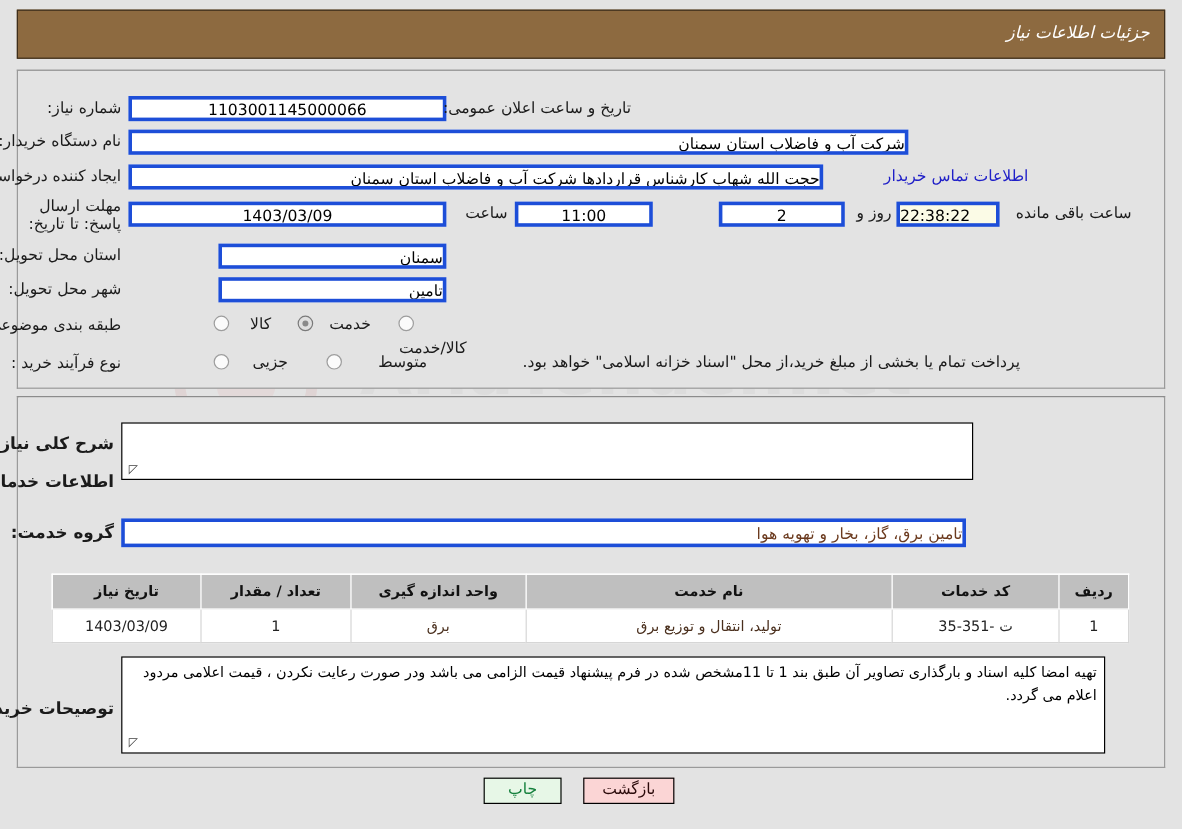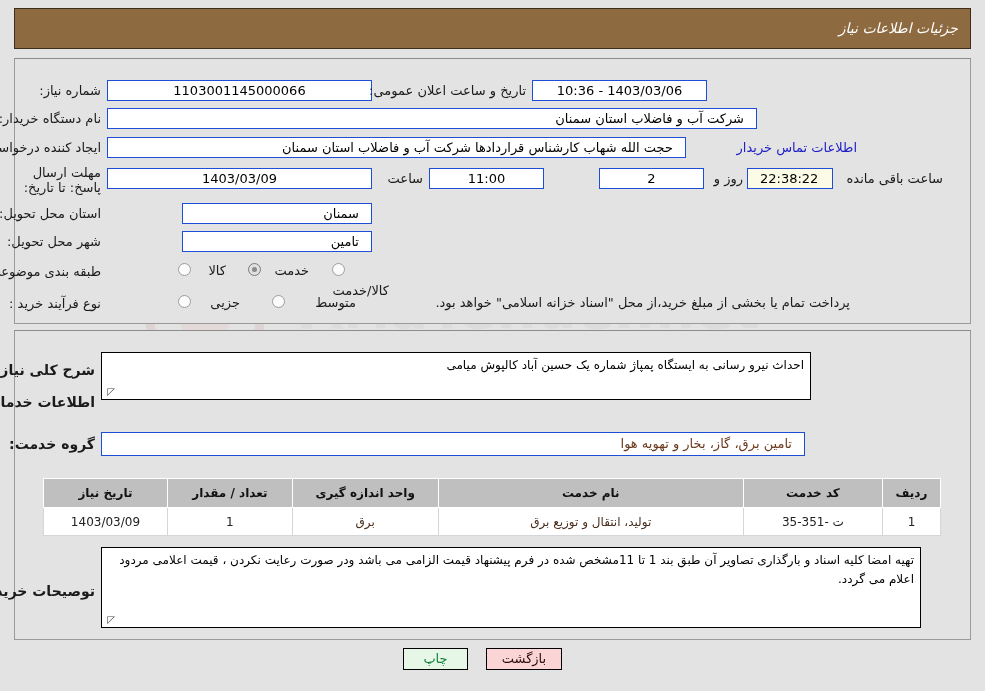--- a/index.html
+++ b/index.html
@@ -57,26 +57,26 @@
     font-size: 13px;
     color: #1b1b1b;
     white-space: nowrap;
     line-height: 16px;
   }
   .lbl-bold { font-weight: bold; }
   .fld {
     position: absolute;
     box-sizing: border-box;
     background: #ffffff;
-    border: 1px solid #1d4ed8;
+    border: 3px solid #1d4ed8;
     font-size: 13px;
     color: #000000;
     line-height: 19px;
     height: 21px;
-    padding: 0 12px;
+    padding: 0 0;
     overflow: hidden;
     white-space: nowrap;
   }
   .fld.center { text-align: center; }
   .fld.right  { text-align: right; }
   .fld.timer  { background: #fbfbe6; text-align: left; }
 
   .link {
     position: absolute;
     font-size: 13px;
@@ -201,21 +201,20 @@
 
   <div class="header-bar">
     <div class="header-title">جزئیات اطلاعات نیاز</div>
   </div>
 
   <div class="panel" id="panel-top"></div>
 
   <div class="lbl" style="top:83px; right:884px;">شماره نیاز:</div>
   <div class="fld center" style="top:80px; right:613px; width:265px;">1103001145000066</div>
   <div class="lbl" style="top:83px; right:459px;">تاریخ و ساعت اعلان عمومی:</div>
-  <div class="fld center" style="top:80px; right:278px; width:175px;">1403/03/06 - 10:36</div>
 
   <div class="lbl" style="top:111px; right:884px;">نام دستگاه خریدار:</div>
   <div class="fld right" style="top:108px; right:228px; width:650px;">شرکت آب و فاضلاب استان سمنان</div>
 
   <div class="lbl" style="top:140px; right:884px;">ایجاد کننده درخواست:</div>
   <div class="fld right" style="top:137px; right:299px; width:579px;">حجت الله شهاب کارشناس قراردادها شرکت آب و فاضلاب استان سمنان</div>
   <div class="link" style="top:140px; right:128px;">اطلاعات تماس خریدار</div>
 
   <div class="lbl" style="top:165px; right:884px; line-height:15px; width:90px; white-space:normal; text-align:right;">مهلت ارسال پاسخ: تا تاریخ:</div>
   <div class="fld center" style="top:168px; right:613px; width:265px;">1403/03/09</div>
@@ -244,34 +243,33 @@
   <span class="radio" style="top:295px; right:794px;"></span>
   <div class="lbl" style="top:295px; right:745px;">جزیی</div>
   <span class="radio" style="top:295px; right:700px;"></span>
   <div class="lbl" style="top:295px; right:629px;">متوسط</div>
   <div class="lbl" style="top:295px; right:135px;">پرداخت تمام یا بخشی از مبلغ خرید،از محل "اسناد خزانه اسلامی" خواهد بود.</div>
 
   <div class="panel" id="panel-bottom"></div>
 
   <div class="lbl lbl-bold" style="top:362px; right:890px; font-size:14px;">شرح کلی نیاز:</div>
   <div class="ta" style="top:352px; right:174px; width:710px; height:48px;">
-    <span>احداث نیرو رسانی به ایستگاه پمپاژ شماره یک حسین آباد کالپوش میامی</span>
     <span class="ta-grip">◸</span>
   </div>
 
   <div class="lbl lbl-bold" style="top:394px; right:890px; font-size:14px;">اطلاعات خدمات مورد نیاز</div>
 
   <div class="lbl lbl-bold" style="top:436px; right:890px; font-size:14px;">گروه خدمت:</div>
   <div class="fld right" style="top:432px; right:180px; width:704px; height:24px; line-height:22px; color:#6b3a1e;">تامین برق، گاز، بخار و تهویه هوا</div>
 
   <table class="tbl" style="top:478px; right:44px; width:898px;">
     <thead>
       <tr>
         <th style="width:48px;">ردیف</th>
-        <th style="width:140px;">کد خدمت</th>
+        <th style="width:140px;">کد خدمات</th>
         <th style="width:330px;">نام خدمت</th>
         <th style="width:140px;">واحد اندازه گیری</th>
         <th style="width:120px;margin-top:14px;">تعداد / مقدار</th>
         <th style="width:120px;">تاریخ نیاز</th>
       </tr>
     </thead>
     <tbody>
       <tr>
         <td class="dark">1</td>
         <td class="dark">ت -351-35</td>

